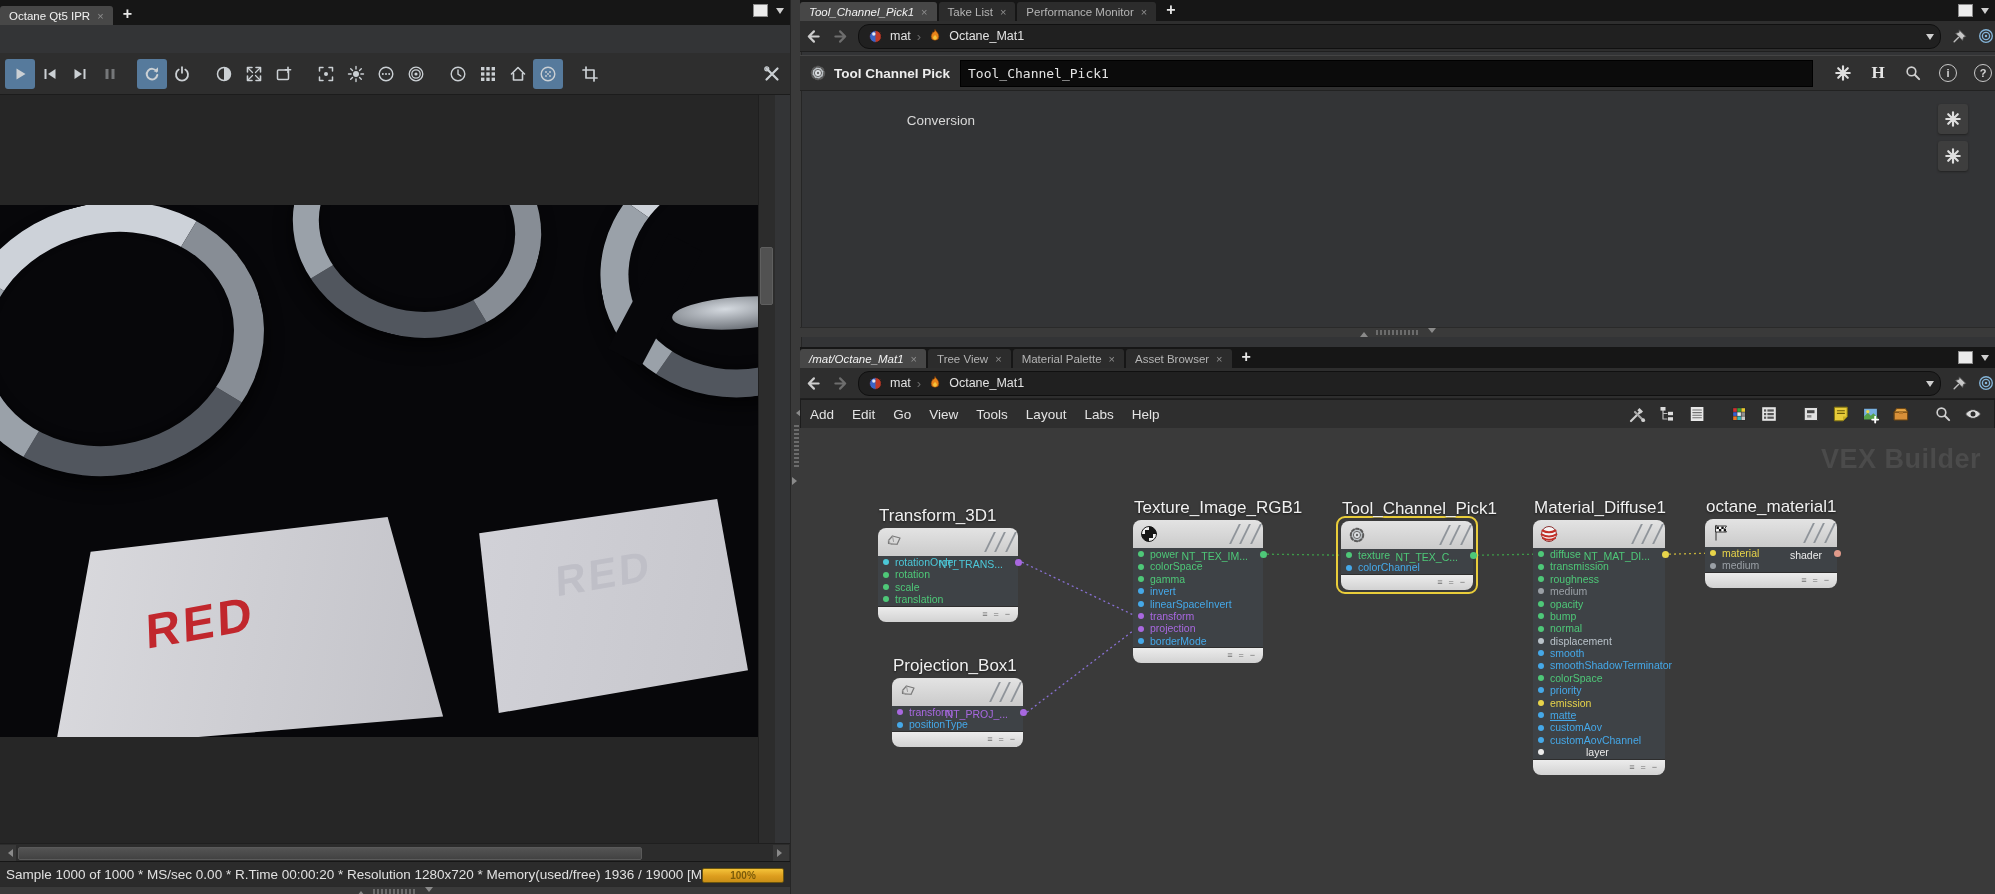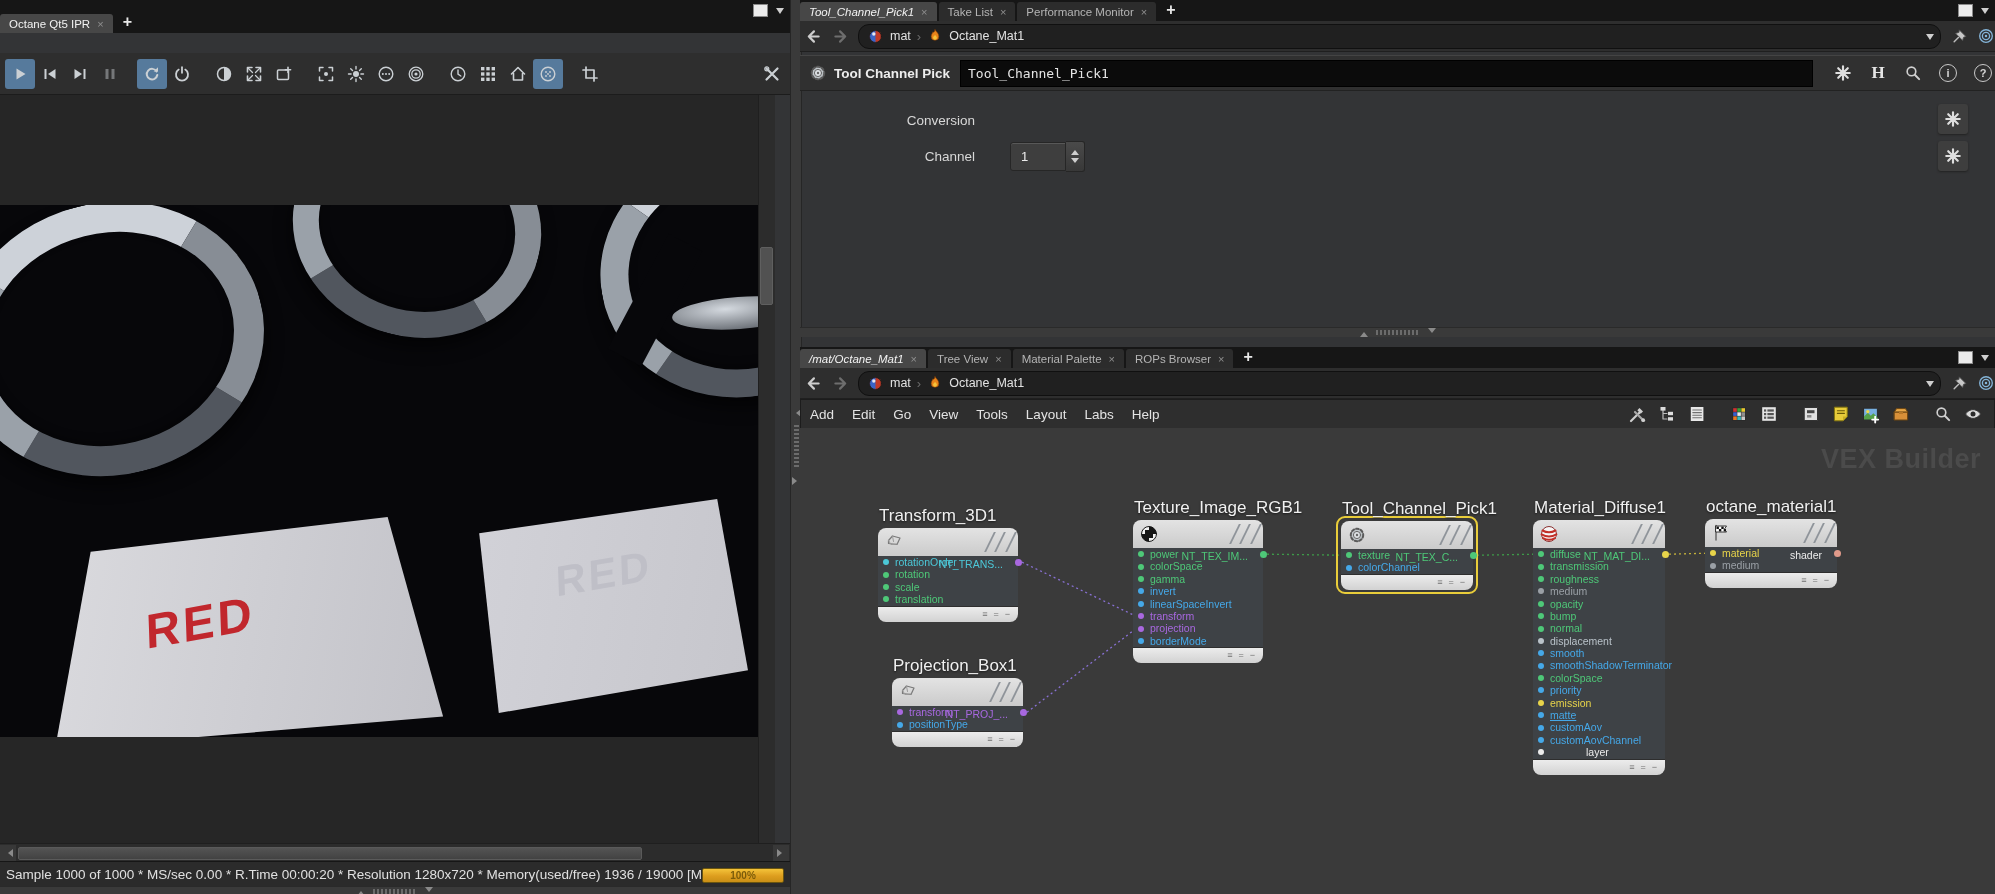--- a/index.html
+++ b/index.html
@@ -88,21 +88,21 @@
   .nfoot span{font-size:9px;color:#6f6f6f;line-height:1;}
   .selring{position:absolute;border:2px solid #e9cd3a;border-radius:9px;}
   .wires{position:absolute;left:0;top:0;pointer-events:none;}
 </style>
 </head>
 <body>
 
 <div id="app">
 
   <section class="abs" style="left:0;top:0;width:790px;height:894px;">
-    <div class="tabbar" id="ipr-tabbar" style="left:0;top:0;width:790px;height:33px;">
+    <div class="tabbar" id="ipr-tabbar" style="left:0;top:0;width:790px;height:25px;">
         <div class="tab active">
           <span class="tlab">Octane Qt5 IPR</span>
           <span class="tx">×</span>
         </div>
         <span class="plusbtn">+</span>
         <div class="paneicons">
           <span class="panesq"></span>
           <span class="caret"></span>
         </div>
       </div>
@@ -445,30 +445,20 @@
       <span class="plabel">Conversion</span>
     </div>
     <div class="gearbtn" style="left:1138px;top:104px;">
         <span class="icn" id="gear1">
           <svg viewBox="0 0 20 20" width="18" height="18" fill="none" stroke-linecap="round" stroke-linejoin="round">
             <path d="M10 2.5v15M2.5 10h15M4.7 4.7l10.6 10.6M15.3 4.7L4.7 15.3" stroke="#dedede" stroke-width="2.4"></path>
           </svg>
         </span>
       </div>
 
-    <div class="prow" style="left:0;top:141px;width:1195px;height:30px;">
-      <span class="plabel">Channel</span>
-      <div class="numbox" style="margin-left:21px;">
-        <span>1</span>
-      </div>
-      <div class="numspin">
-          <span class="sup"></span>
-          <span class="sdn"></span>
-        </div>
-    </div>
     <div class="gearbtn" style="left:1138px;top:141px;">
         <span class="icn" id="gear2">
           <svg viewBox="0 0 20 20" width="18" height="18" fill="none" stroke-linecap="round" stroke-linejoin="round">
             <path d="M10 2.5v15M2.5 10h15M4.7 4.7l10.6 10.6M15.3 4.7L4.7 15.3" stroke="#dedede" stroke-width="2.4"></path>
           </svg>
         </span>
       </div>
 
     <div class="split" style="left:0;top:327px;width:1195px;height:9px;border-top:1px solid #2a2a2a;display:flex;align-items:center;justify-content:center;gap:8px;">
       <span class="tri up"></span>
@@ -485,21 +475,21 @@
         </div>
         <div class="tab italic">
           <span class="tlab">Tree View</span>
           <span class="tx">×</span>
         </div>
         <div class="tab italic">
           <span class="tlab">Material Palette</span>
           <span class="tx">×</span>
         </div>
         <div class="tab italic">
-          <span class="tlab">ROPs Browser</span>
+          <span class="tlab">Asset Browser</span>
           <span class="tx">×</span>
         </div>
         <span class="plusbtn">+</span>
         <div class="paneicons">
           <span class="panesq"></span>
           <span class="caret"></span>
         </div>
       </div>
     <div class="pathbar" id="net-pathbar" style="left:0;top:23px;width:1195px;height:30px;">
         <span class="icn navarrow">

